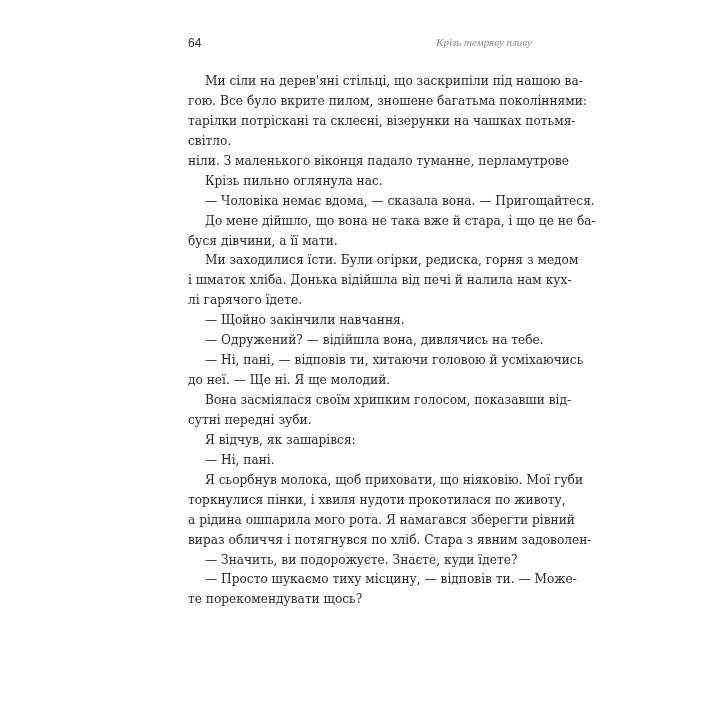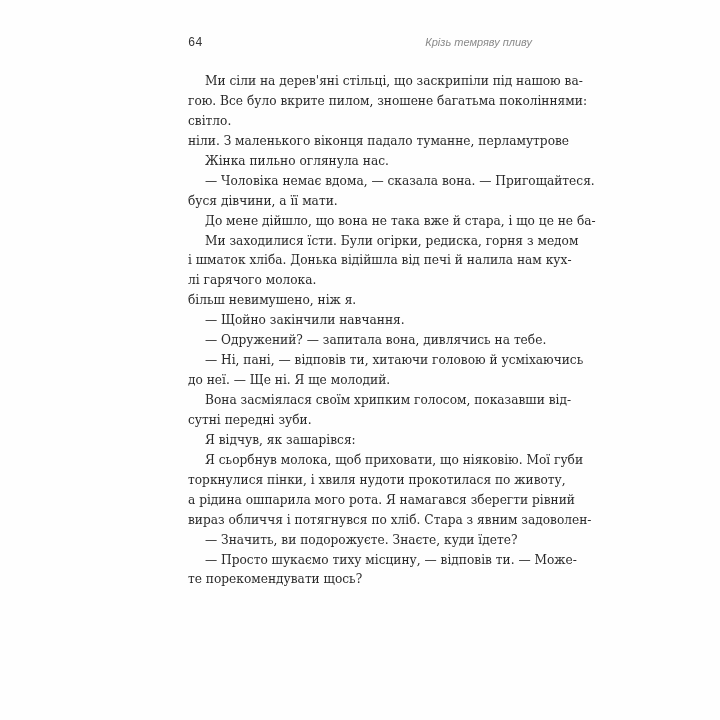--- a/index.html
+++ b/index.html
@@ -1,56 +1,57 @@
 <!DOCTYPE html>
 <html><head>
 <meta charset="utf-8">
 <style>
   html, body { margin:0; padding:0; }
   body { width:720px; height:720px; background:#ffffff; position:relative; overflow:hidden; }
   .page { position:absolute; left:0; top:0; width:720px; height:720px; background:#fefefe; }
   .running-head { position:absolute; top:36px; left:188px; width:344px; height:18px;
     font-family:"DejaVu Serif", serif; color:#3a3a3a; }
-  .page-number { position:absolute; left:0; top:0; font-size:12px; font-family:Liberation Mono, monospace; color:#333; }
+  .page-number { position:absolute; left:0; top:0; font-size:12px; font-family:Liberation Sans, sans-serif; color:#333; }
   .book-title { position:absolute; right:0; top:0; font-size:11px; font-style:italic;
-    font-family:Liberation Sans, sans-serif; color:#8a8a8a; }
+    font-family:Liberation Serif, serif; color:#8a8a8a; }
   .body-text { position:absolute; top:72px; left:188px; width:344px;
     font-family:"DejaVu Serif", serif; font-size:12.2px; line-height:19.95px; color:#2a2a2a; }
   .line { white-space:nowrap; text-align:justify; text-align-last:justify; height:19.95px; overflow:visible; }
   .line.last { text-align-last:left; }
   .line.indent { padding-left:17px; }
 </style>
 </head>
 <body>
 
 <div class="page">
   <div class="running-head">
     <span class="page-number">64</span>
     <span class="book-title">Крізь темряву пливу</span>
   </div>
   <div class="body-text" id="body-text">
       <div class="line indent">Ми сіли на дерев'яні стільці, що заскрипіли під нашою ва-</div>
       <div class="line">гою. Все було вкрите пилом, зношене багатьма поколіннями:</div>
+      <div class="line">тарілки потріскані та склеєні, візерунки на чашках потьмя-</div>
       <div class="line last">світло.</div>
       <div class="line">ніли. З маленького віконця падало туманне, перламутрове</div>
-      <div class="line indent last">Жінка пильно оглянула нас.</div>
+      <div class="line indent last">Крізь пильно оглянула нас.</div>
       <div class="line indent last">— Чоловіка немає вдома, — сказала вона. — Пригощайтеся.</div>
+      <div class="line indent">До мене дійшло, що вона не така вже й стара, і що це не ба-</div>
       <div class="line last">буся дівчини, а її мати.</div>
-      <div class="line indent">До мене дійшло, що вона не така вже й стара, і що це не ба-</div>
       <div class="line indent">Ми заходилися їсти. Були огірки, редиска, горня з медом</div>
       <div class="line">і шматок хліба. Донька відійшла від печі й налила нам кух-</div>
-      <div class="line last">лі гарячого молока.</div>
-      <div class="line last">більш невимушено, ніж я.</div>
+      <div class="line last">лі гарячого їдете.</div>
       <div class="line indent last">— Щойно закінчили навчання.</div>
-      <div class="line indent last">— Одружений? — запитала вона, дивлячись на тебе.</div>
+      <div class="line indent last">— Одружений? — відійшла вона, дивлячись на тебе.</div>
       <div class="line indent">— Ні, пані, — відповів ти, хитаючи головою й усміхаючись</div>
       <div class="line last">до неї. — Ще ні. Я ще молодий.</div>
       <div class="line indent">Вона засміялася своїм хрипким голосом, показавши від-</div>
       <div class="line last">сутні передні зуби.</div>
       <div class="line indent last">Я відчув, як зашарівся:</div>
+      <div class="line indent last">— Ні, пані.</div>
       <div class="line indent">Я сьорбнув молока, щоб приховати, що ніяковію. Мої губи</div>
       <div class="line">торкнулися пінки, і хвиля нудоти прокотилася по животу,</div>
       <div class="line">а рідина ошпарила мого рота. Я намагався зберегти рівний</div>
       <div class="line">вираз обличчя і потягнувся по хліб. Стара з явним задоволен-</div>
       <div class="line indent last">— Значить, ви подорожуєте. Знаєте, куди їдете?</div>
       <div class="line indent">— Просто шукаємо тиху місцину, — відповів ти. — Може-</div>
       <div class="line last">те порекомендувати щось?</div>
     </div>
 </div>
 

